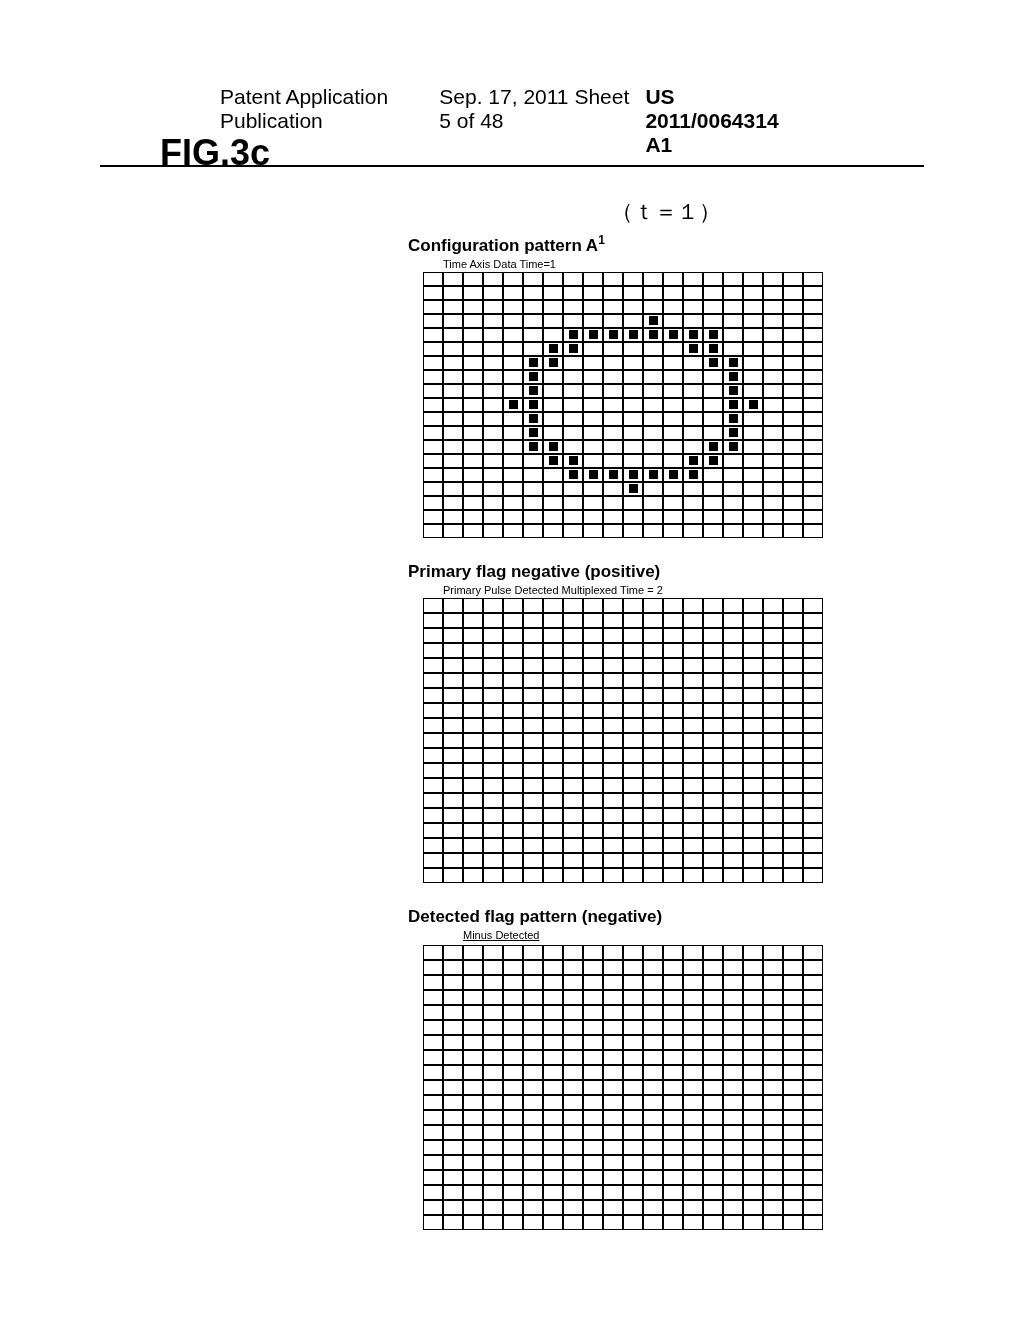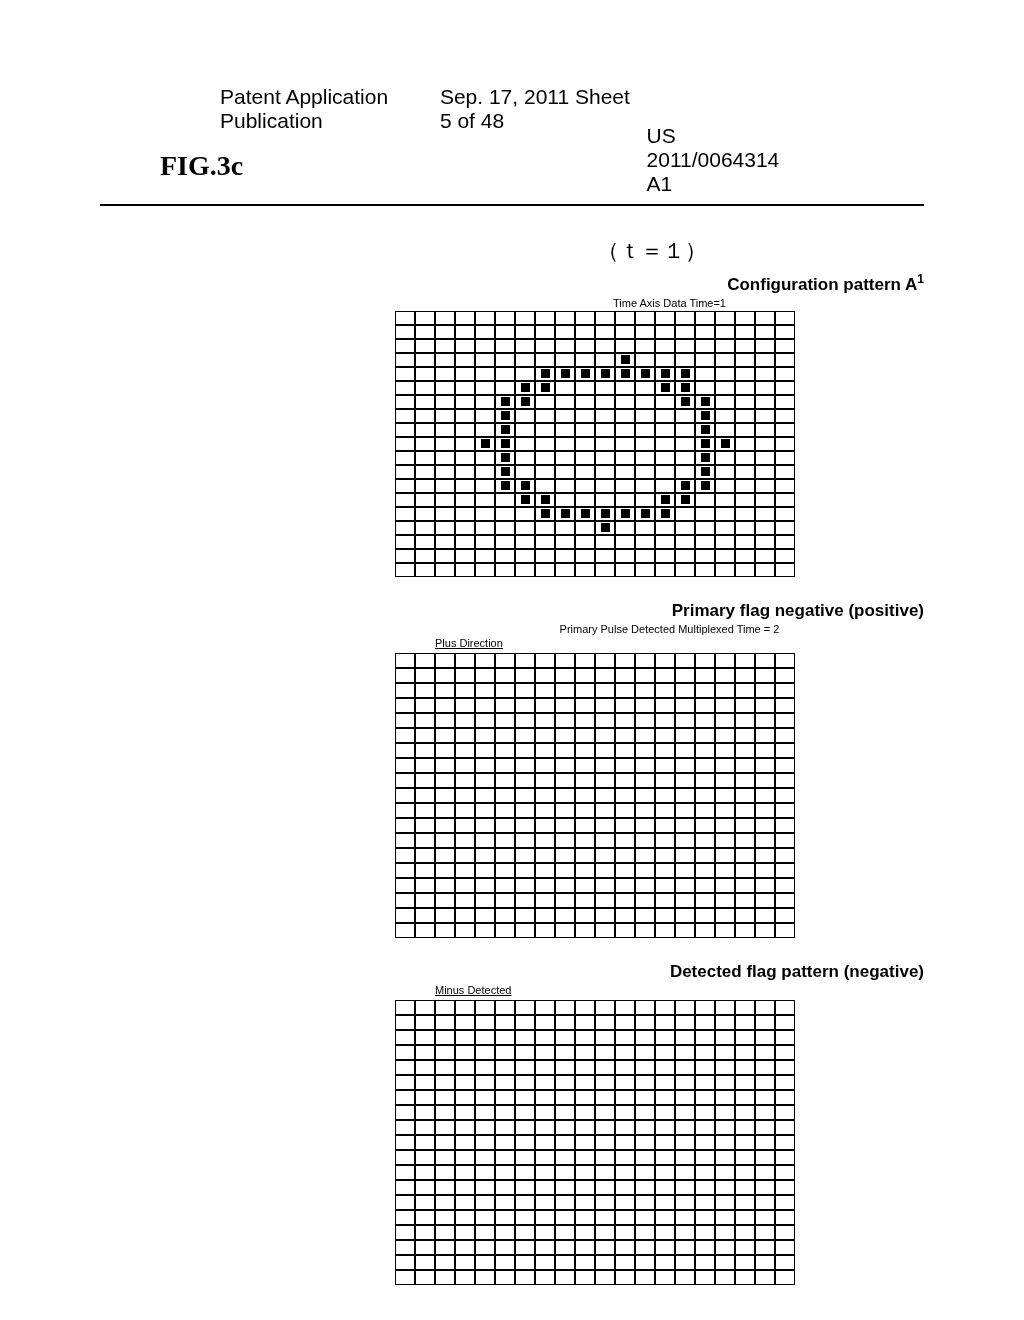--- a/index.html
+++ b/index.html
@@ -14,52 +14,51 @@
   .header {
     display: flex;
     justify-content: space-between;
     padding: 85px 120px 8px 120px;
     font-size: 21px;
     border-bottom: 2px solid #000;
     margin: 0 100px;
   }
   .header-left { font-weight: normal; }
   .header-center { font-weight: normal; }
-  .header-right { font-weight: normal; margin-top: 39px; }
+  .header-right { font-weight: bold; }
   .content {
     position: relative;
     padding: 30px 100px 0 100px;
+    margin-left: 28px;
   }
   .fig-label {
     font-weight: bold;
-    font-size: 28px;
+    font-size: 36px;
     position: absolute;
     left: 160px;
-    top: 150px;
-    font-family: Liberation Serif, serif;
+    top: 132px;
   }
   .t-line {
     font-family: 'Times New Roman', serif;
     font-size: 22px;
     text-align: center;
     margin-left: 280px;
   }
   .section-title {
     font-weight: bold;
     font-size: 17px;
-    text-align: right;
+    text-align: left;
     margin: 6px 0 2px 280px;
   }
   .section-title sup { font-size: 12px; }
   .sub-title {
     font-size: 11px;
     margin-left: 315px;
     margin-top: 2px;
     margin-bottom: 2px;
-    text-align: center;
   }
   .sub-dir {
     font-size: 11px;
     margin-left: 335px;
     text-decoration: underline;
     margin-bottom: 4px;
   }
   .grid-wrap {
     margin-left: 295px;
     margin-bottom: 20px;
@@ -509,21 +508,20 @@
           <div class="cell"></div>
           <div class="cell"></div>
           <div class="cell"></div>
           <div class="cell"></div>
           <div class="cell"></div>
         </div></div>
   </div>
 
   <div class="section-title">Primary flag negative (positive)</div>
   <div class="sub-title">Primary Pulse Detected Multiplexed   Time = 2</div>
-  <div class="sub-dir">Plus Direction</div>
   <div class="grid-wrap">
     <div class="grid grid2" id="grid2"><div class="grid-row">
           <div class="cell"></div>
           <div class="cell"></div>
           <div class="cell"></div>
           <div class="cell"></div>
           <div class="cell"></div>
           <div class="cell"></div>
           <div class="cell"></div>
           <div class="cell"></div>

